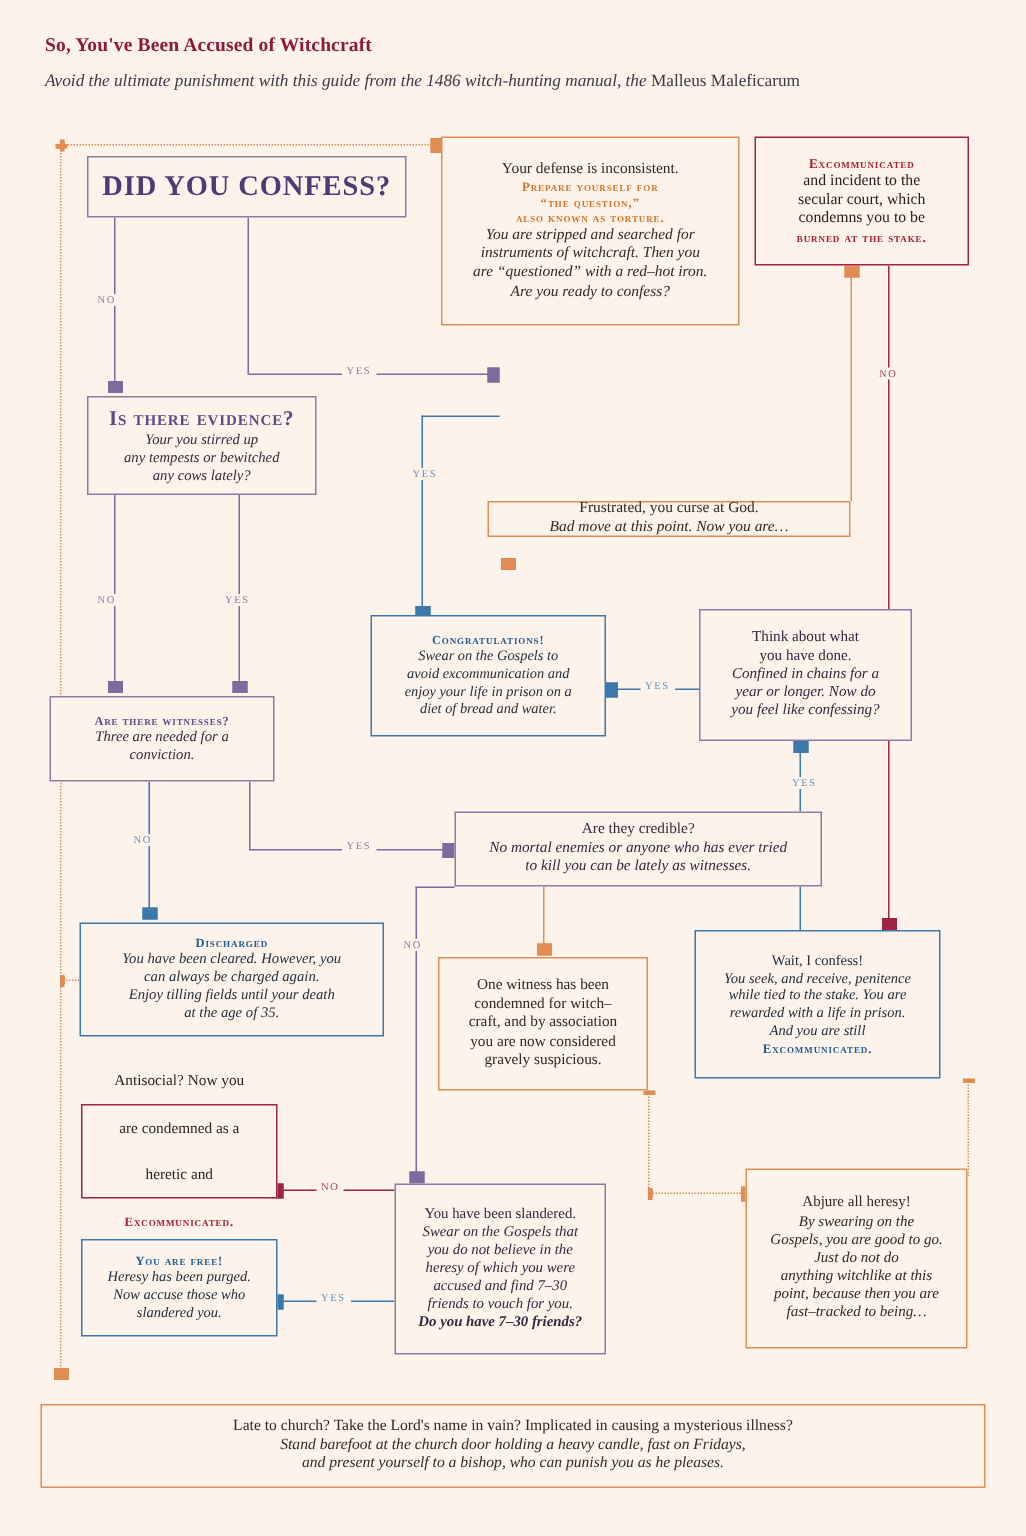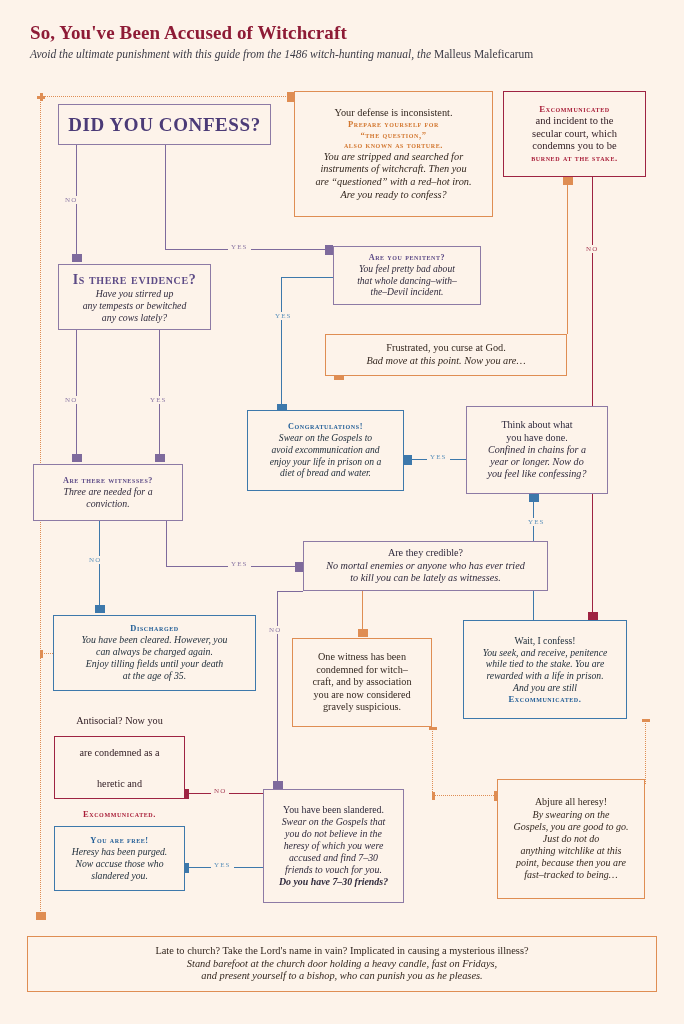--- a/index.html
+++ b/index.html
@@ -9,21 +9,21 @@
     font-family:"Liberation Serif", serif;
     color:#231f20;
     overflow:hidden;
     position:relative;
   }
   #stage{position:relative;width:684px;height:1024px;}
 
   
   .title{
     position:absolute;left:30px;top:22px;
-    font-size:19px;font-weight:bold;color:#8e1b36;
+    font-size:13px;font-weight:bold;color:#8e1b36;
     letter-spacing:.1px;white-space:nowrap;
   }
   .subtitle{
     position:absolute;left:30px;top:48px;
     font-size:11.5px;font-style:italic;color:#3b3b46;white-space:nowrap;
   }
   .subtitle .roman{font-style:normal;}
 
   
   .box{
@@ -87,21 +87,21 @@
 
   #box-excomm{left:503px;top:91px;width:143px;height:86px;font-size:10.5px;padding:5px 3px;}
   #box-excomm .cap{font-size:8.8px;}
 
   #box-evidence{left:58px;top:264px;width:153px;height:66px;font-size:9.8px;padding:4px 6px;}
   #box-evidence .cap{font-size:14px;}
 
   #box-penitent{left:333px;top:246px;width:148px;height:59px;font-size:9.6px;padding:3px 6px;}
   #box-penitent .cap{font-size:8.2px;}
 
-  #box-frustrated{left:325px;top:334px;width:242px;height:42px;font-size:10.3px;padding:3px 6px;}
+  #box-frustrated{left:325px;top:334px;width:242px;height:24px;font-size:10.3px;padding:3px 6px;}
 
   #box-congrats{left:247px;top:410px;width:157px;height:81px;font-size:9.6px;padding:4px 7px;}
   #box-congrats .cap{font-size:8.2px;}
 
   #box-think{left:466px;top:406px;width:142px;height:88px;font-size:10.1px;padding:4px 6px;}
 
   #box-witnesses{left:33px;top:464px;width:150px;height:57px;font-size:9.8px;padding:4px 6px;}
   #box-witnesses .cap{font-size:8.2px;}
 
   #box-credible{left:303px;top:541px;width:245px;height:50px;font-size:10.2px;padding:3px 7px;}
@@ -234,31 +234,25 @@
   <div class="box red" id="box-excomm">
     <p class="cap">Excommunicated</p>
     <p>and incident to the</p>
     <p>secular court, which</p>
     <p>condemns you to be</p>
     <p class="cap">burned at the stake.</p>
   </div>
 
   <div class="box purple" id="box-evidence">
     <p class="cap">Is there evidence?</p>
-    <p class="ital">Have you stirred up</p>
+    <p class="ital">Your you stirred up</p>
     <p class="ital">any tempests or bewitched</p>
     <p class="ital">any cows lately?</p>
   </div>
 
-  <div class="box purple" id="box-penitent">
-    <p class="cap">Are you penitent?</p>
-    <p class="ital">You feel pretty bad about</p>
-    <p class="ital">that whole dancing–with–</p>
-    <p class="ital">the–Devil incident.</p>
-  </div>
 
   <div class="box orange" id="box-frustrated">
     <p>Frustrated, you curse at God.</p>
     <p class="ital">Bad move at this point. Now you are…</p>
   </div>
 
   <div class="box blue" id="box-congrats">
     <p class="cap">Congratulations!</p>
     <p class="ital">Swear on the Gospels to</p>
     <p class="ital">avoid excommunication and</p>

